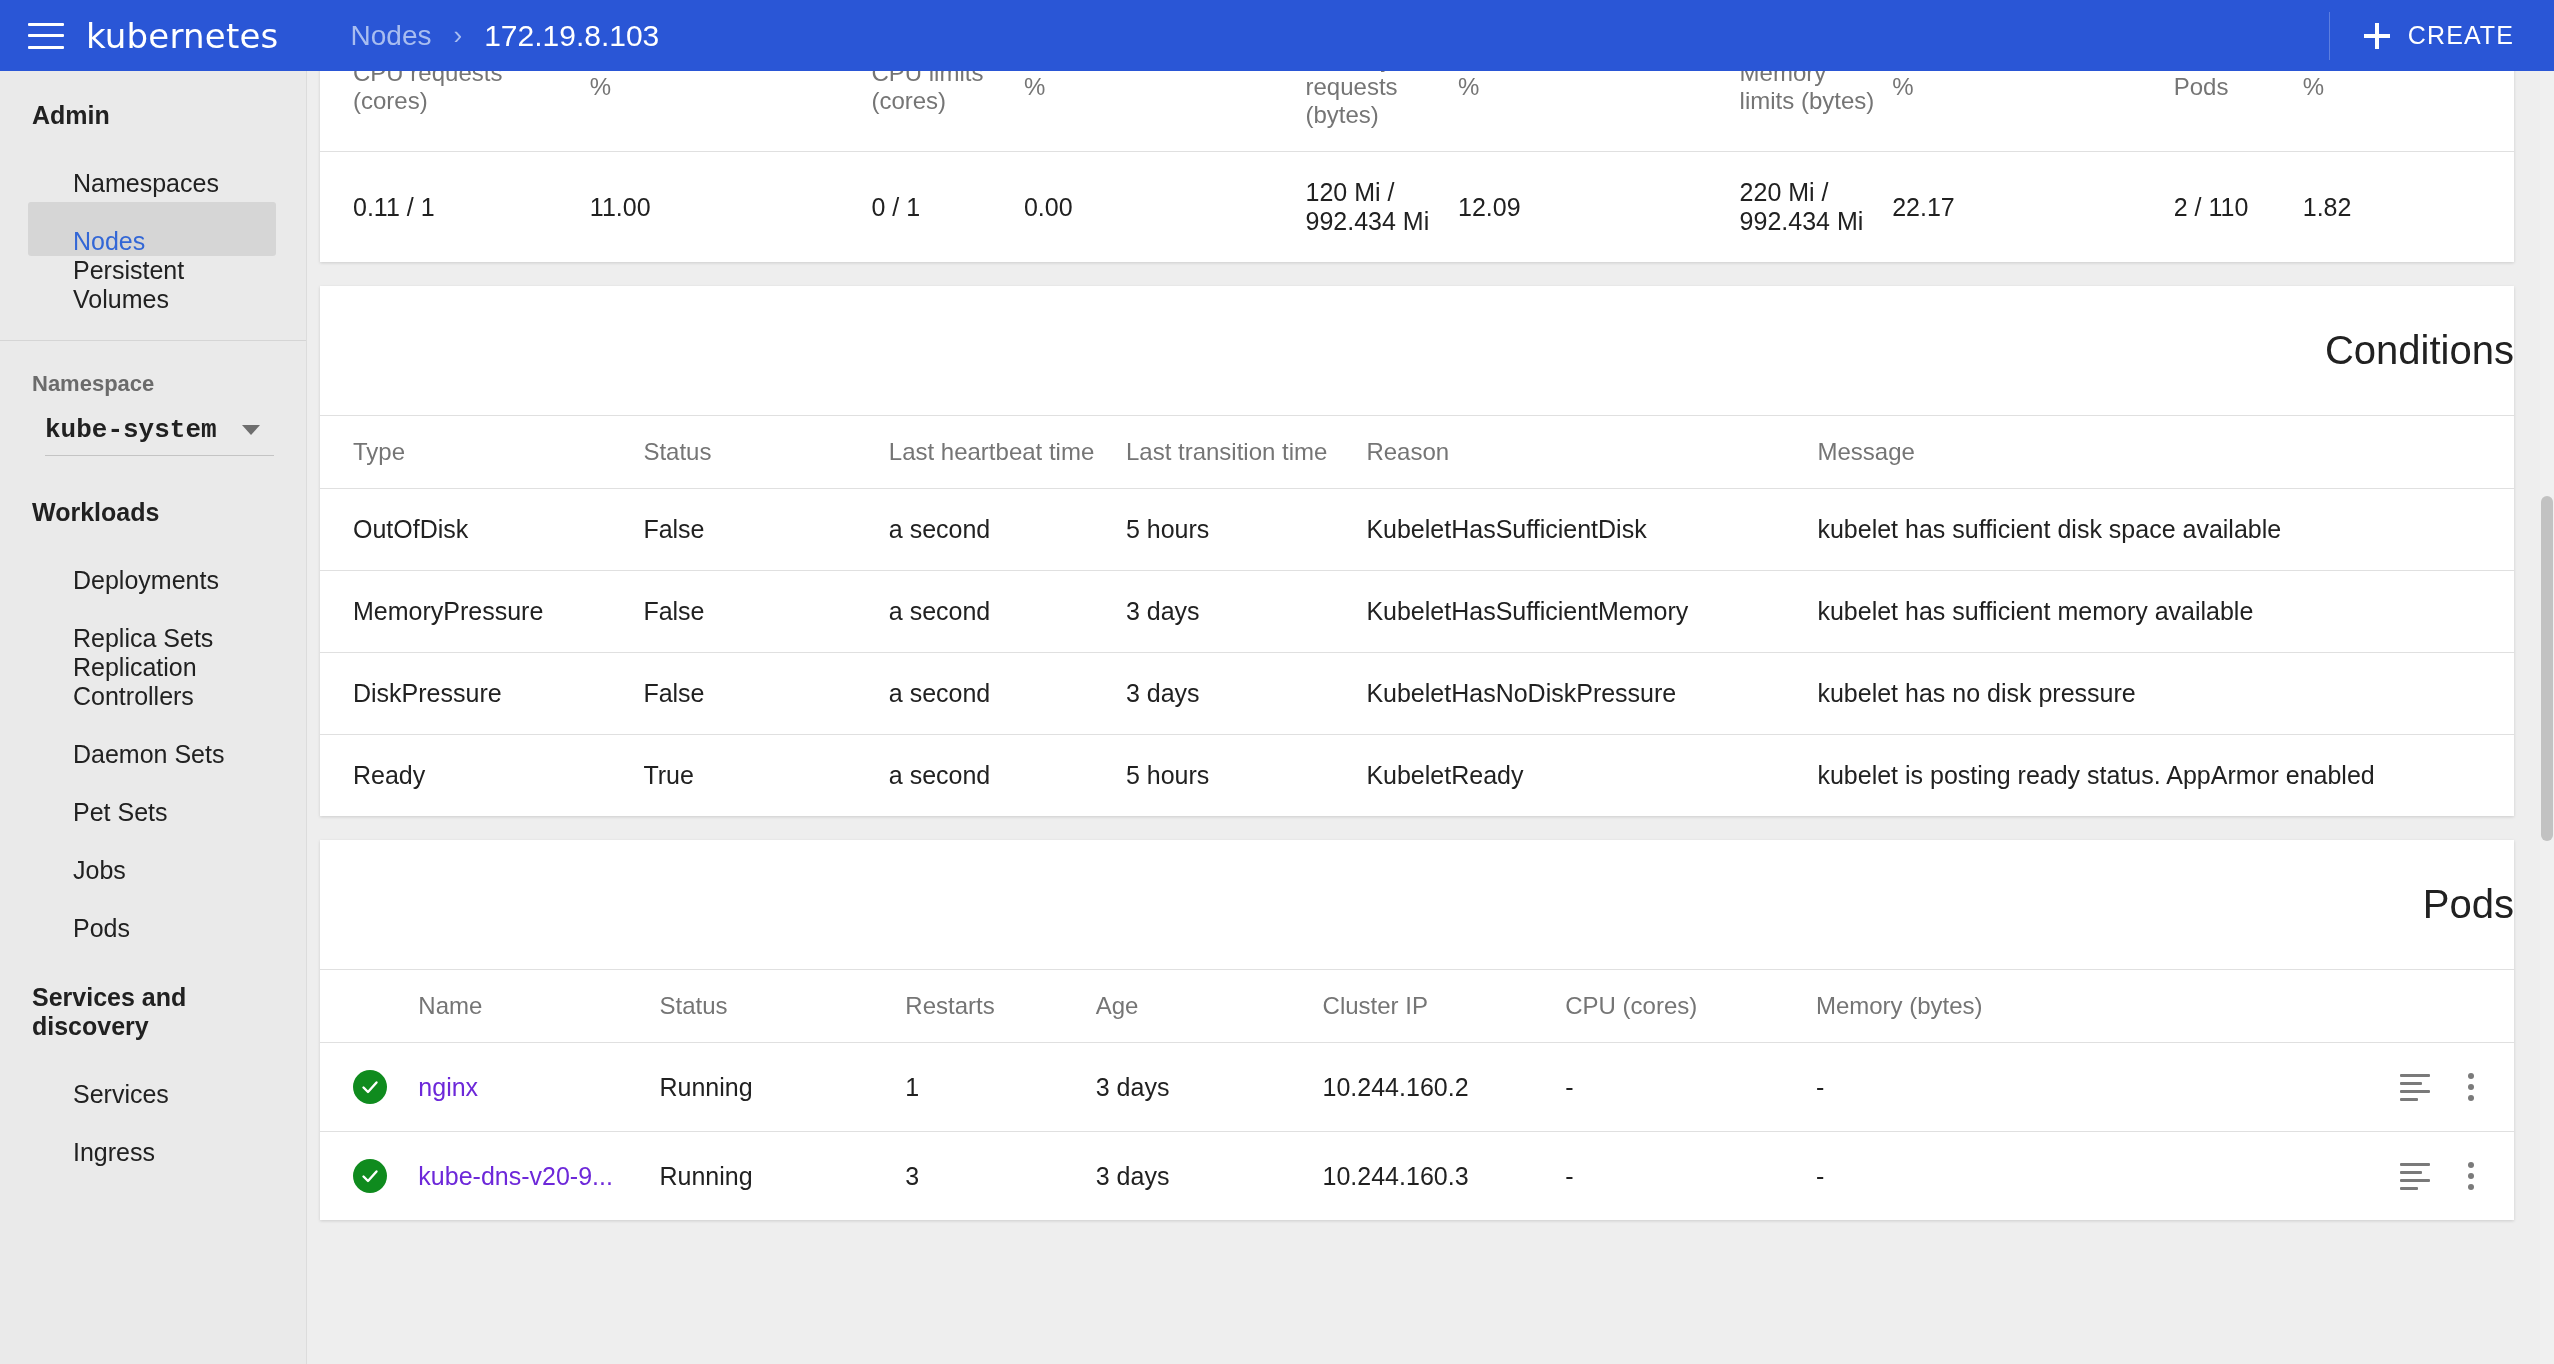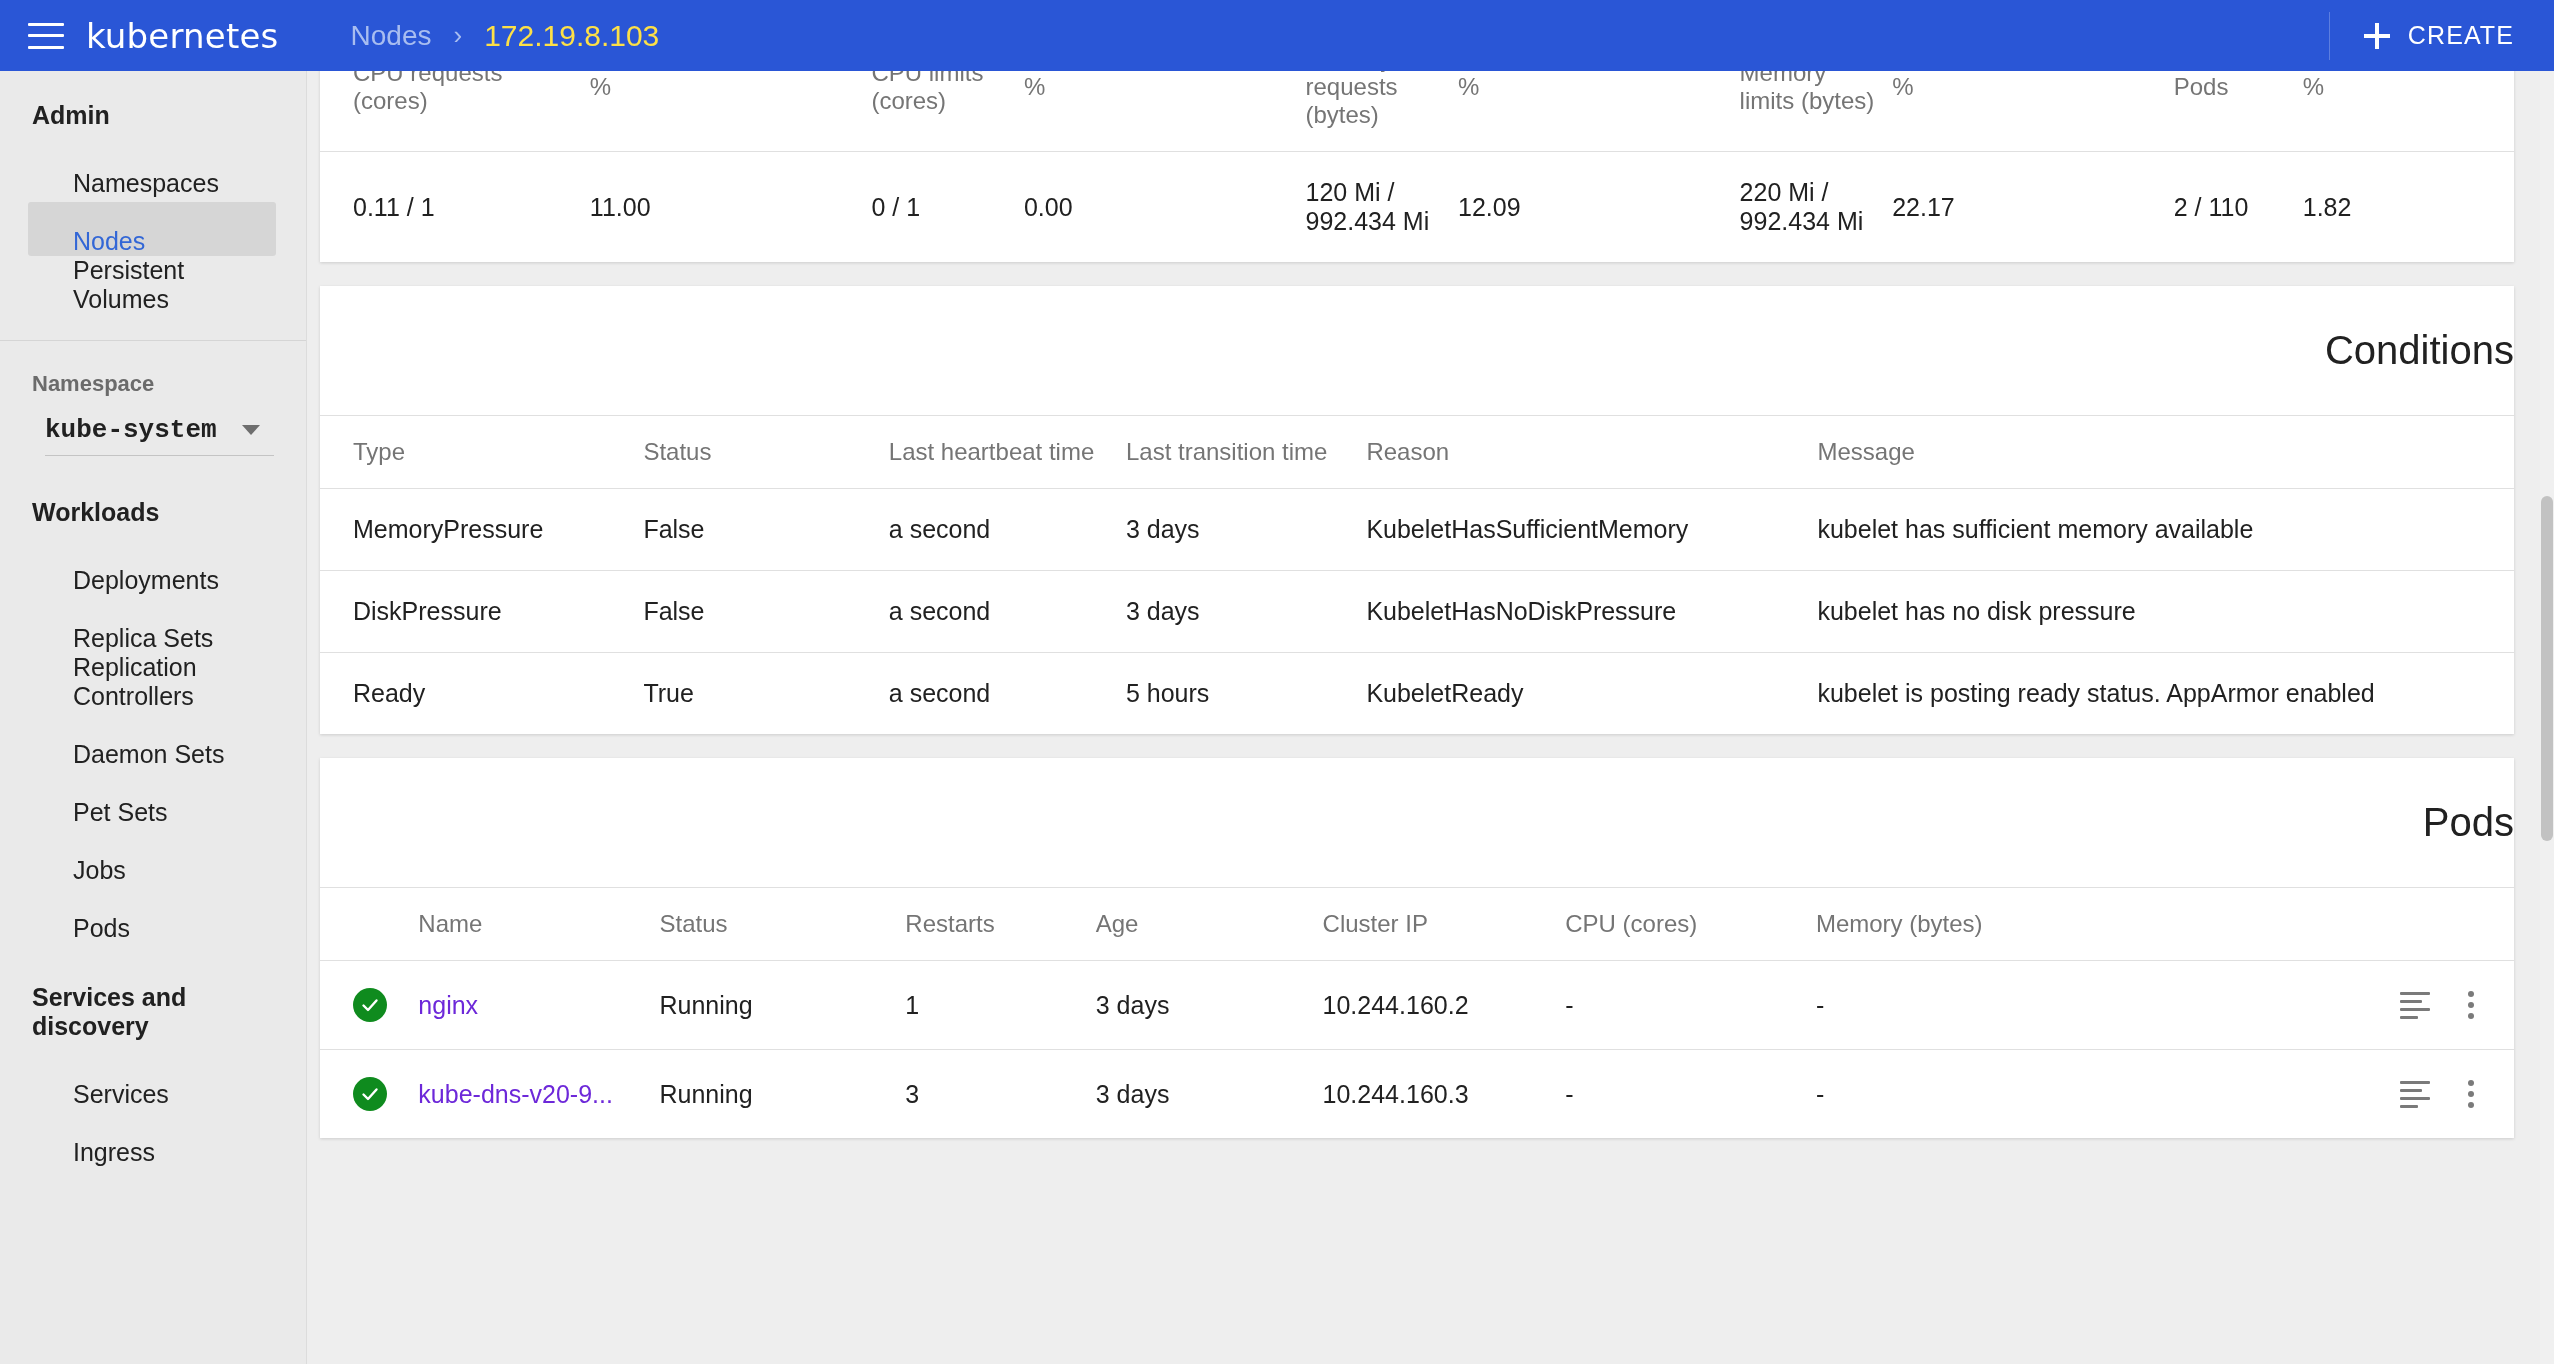--- a/index.html
+++ b/index.html
@@ -23,21 +23,21 @@
     cursor: pointer;
   }
   .hamburger span { display: block; height: 3px; width: 36px; background: #fff; border-radius: 1px; }
   .brand {
     color: #ffffff; font-size: 34px; font-weight: 400; letter-spacing: 0.2px;
     font-family: "DejaVu Sans", sans-serif;
   }
   .breadcrumb { display: flex; align-items: center; margin-left: 72px; }
   .crumb-parent { color: #a8bdf0; font-size: 28px; cursor: pointer; }
   .crumb-sep { color: #a8bdf0; font-size: 26px; margin: 0 22px; }
-  .crumb-current { color: #fde047; font-size: 30px; }
+  .crumb-current { color: #ffffff; font-size: 30px; }
   .topbar-right {
     position: absolute; right: 0; top: 0; height: 71px;
     display: flex; align-items: center;
   }
   .topbar-divider { width: 1px; height: 48px; background: #5c7ee0; margin-right: 34px; }
   .create-btn {
     display: flex; align-items: center; color: #fff; cursor: pointer;
     padding-right: 40px;
   }
   .plus-icon {
@@ -284,20 +284,28 @@
             <th class="pad-l">Type</th>
             <th>Status</th>
             <th>Last heartbeat time</th>
             <th>Last transition time</th>
             <th>Reason</th>
             <th>Message</th>
           </tr>
         </thead>
         <tbody>
           <tr>
+            <td class="pad-l">OutOfDisk</td>
+            <td>False</td>
+            <td>a second</td>
+            <td>5 hours</td>
+            <td>KubeletHasSufficientDisk</td>
+            <td>kubelet has sufficient disk space available</td>
+          </tr>
+          <tr>
             <td class="pad-l">MemoryPressure</td>
             <td>False</td>
             <td>a second</td>
             <td>3 days</td>
             <td>KubeletHasSufficientMemory</td>
             <td>kubelet has sufficient memory available</td>
           </tr>
           <tr>
             <td class="pad-l">DiskPressure</td>
             <td>False</td>

